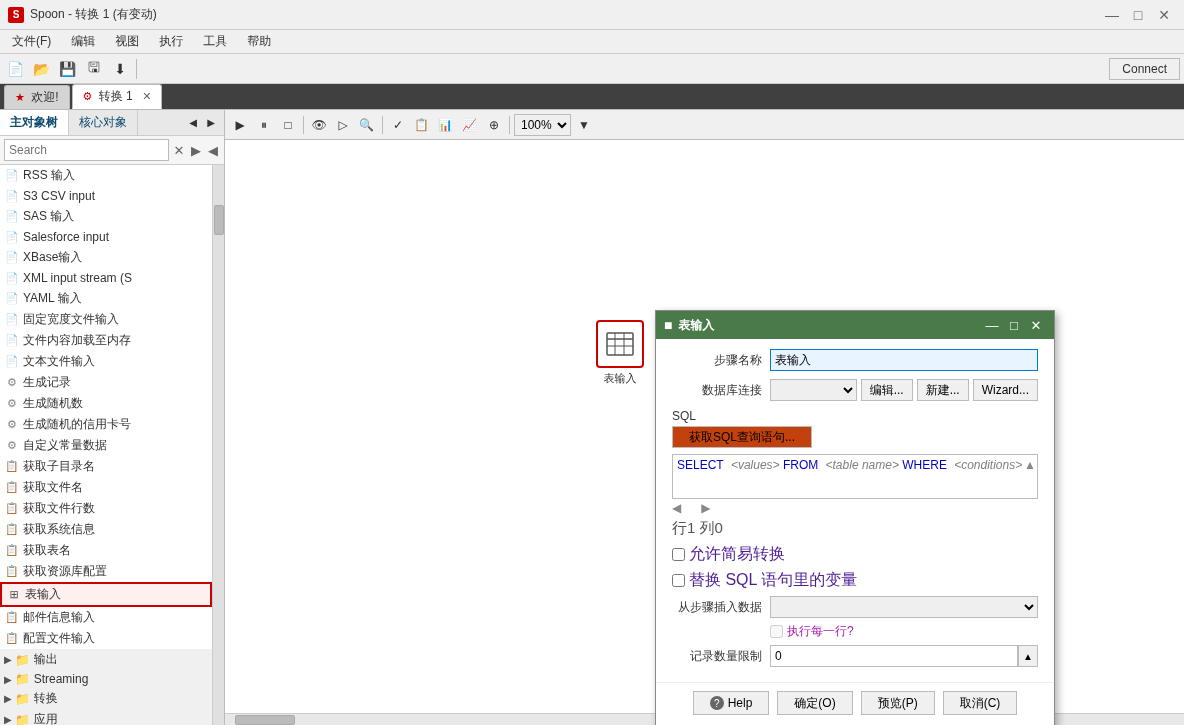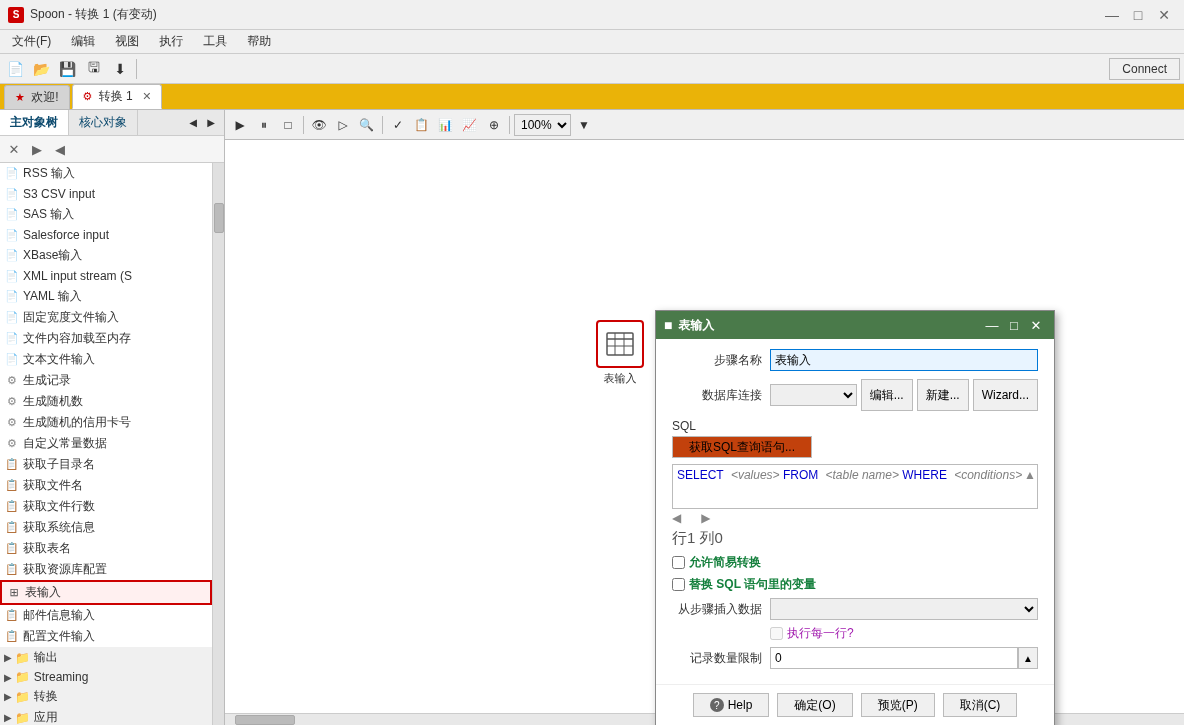--- a/index.html
+++ b/index.html
@@ -45,21 +45,21 @@
     }
     .toolbar-btn { width: 24px; height: 24px; border: 1px solid transparent; background: transparent; cursor: pointer; display: flex; align-items: center; justify-content: center; font-size: 14px; color: #333; }
     .toolbar-sep { width: 1px; height: 20px; background: #bbb; margin: 0 2px; }
     .connect-btn { margin-left: auto; padding: 3px 12px; background: #f0f0f0; border: 1px solid #bbb; cursor: pointer; color: #333; }
 
     
     .main-area { display: flex; flex-direction: column; height: calc(725px - 84px); }
 
     
     .panel-tabs-bar {
-      background: #eab308;
+      background: #404040;
       height: 26px;
       display: flex;
       align-items: flex-end;
       padding: 0 4px;
       border-bottom: 1px solid #bbb;
     }
     .panel-tab {
       padding: 3px 10px;
       background: #d4d4d4;
       border: 1px solid #bbb;
@@ -220,28 +220,28 @@
 
     .dialog-body { padding: 10px 16px; }
     .form-row {
       display: flex;
       align-items: center;
       margin-bottom: 8px;
     }
     .form-label { width: 90px; font-size: 12px; color: #333; text-align: right; margin-right: 8px; flex-shrink: 0; }
     .form-input { flex: 1; height: 22px; border: 1px solid #0078d7; padding: 0 4px; font-size: 12px; background: #e8f4ff; }
     .form-select { flex: 1; height: 22px; border: 1px solid #bbb; font-size: 12px; }
-    .form-btn { margin-left: 4px; padding: 2px 8px; background: #f0f0f0; border: 1px solid #bbb; cursor: pointer; font-size: 12px; height: 32px; }
+    .form-btn { margin-left: 4px; padding: 2px 8px; background: #f0f0f0; border: 1px solid #bbb; cursor: pointer; font-size: 12px; height: 22px; }
 
     .sql-label { font-size: 12px; color: #333; margin-bottom: 3px; }
     .sql-row { display: flex; justify-content: space-between; margin-bottom: 6px; align-items: flex-start; flex-direction: column; }
     .sql-fetch-btn { padding: 2px 16px; background: #c2410c; border: 1px solid #bbb; cursor: pointer; font-size: 12px; height: 22px; white-space: nowrap; }
     .row-col-info { font-size: 15px; color: #555; margin-bottom: 6px; }
     .checkbox-row { display: flex; align-items: center; margin-bottom: 5px; }
-    .checkbox-row label { font-size: 12px; color: #15803d; margin-left: 4px; font-weight: bold; }
+    .checkbox-row label { font-size: 16px; color: #4c1d95; margin-left: 4px; }
     .checkbox-row input[type=checkbox] { cursor: pointer; }
     .from-step-row { display: flex; align-items: center; margin-bottom: 5px; }
     .from-step-label { width: 90px; font-size: 12px; color: #333; text-align: right; margin-right: 8px; flex-shrink: 0; }
     .from-step-select { flex: 1; height: 22px; border: 1px solid #bbb; font-size: 12px; }
     .execute-row { display: flex; align-items: center; margin-bottom: 5px; padding-left: 98px; }
     .execute-row label { font-size: 12px; color: #555; margin-left: 4px; }
     .execute-row input[type=checkbox] { cursor: pointer; }
     .limit-row { display: flex; align-items: center; margin-bottom: 5px; }
     .limit-label { width: 90px; font-size: 12px; color: #333; text-align: right; margin-right: 8px; flex-shrink: 0; }
     .limit-input { flex: 1; height: 22px; border: 1px solid #bbb; padding: 0 4px; font-size: 12px; }
@@ -343,20 +343,21 @@
       <div class="left-panel-tabs">
         <div class="left-panel-tab active">主对象树</div>
         <div class="left-panel-tab">核心对象</div>
         <div style="margin-left:auto; display:flex; align-items:center; padding-right:4px;">
           <button class="toolbar-btn" style="width:18px;height:18px;font-size:10px;">◀</button>
           <button class="toolbar-btn" style="width:18px;height:18px;font-size:10px;">▶</button>
         </div>
       </div>
 
       <div class="search-bar">
+        <input class="search-input" type="text" value="" placeholder="Search" style="">
         <button class="search-btn">✕</button>
         <button class="search-btn">▶</button>
         <button class="search-btn">◀</button>
       </div>
 
       <div style="display:flex; flex:1; overflow:hidden;">
         <div class="tree-area" style="flex:1; overflow-y:auto;">
 
           <div class="tree-item">
             <div class="tree-icon" style="color:#888;">📄</div>

